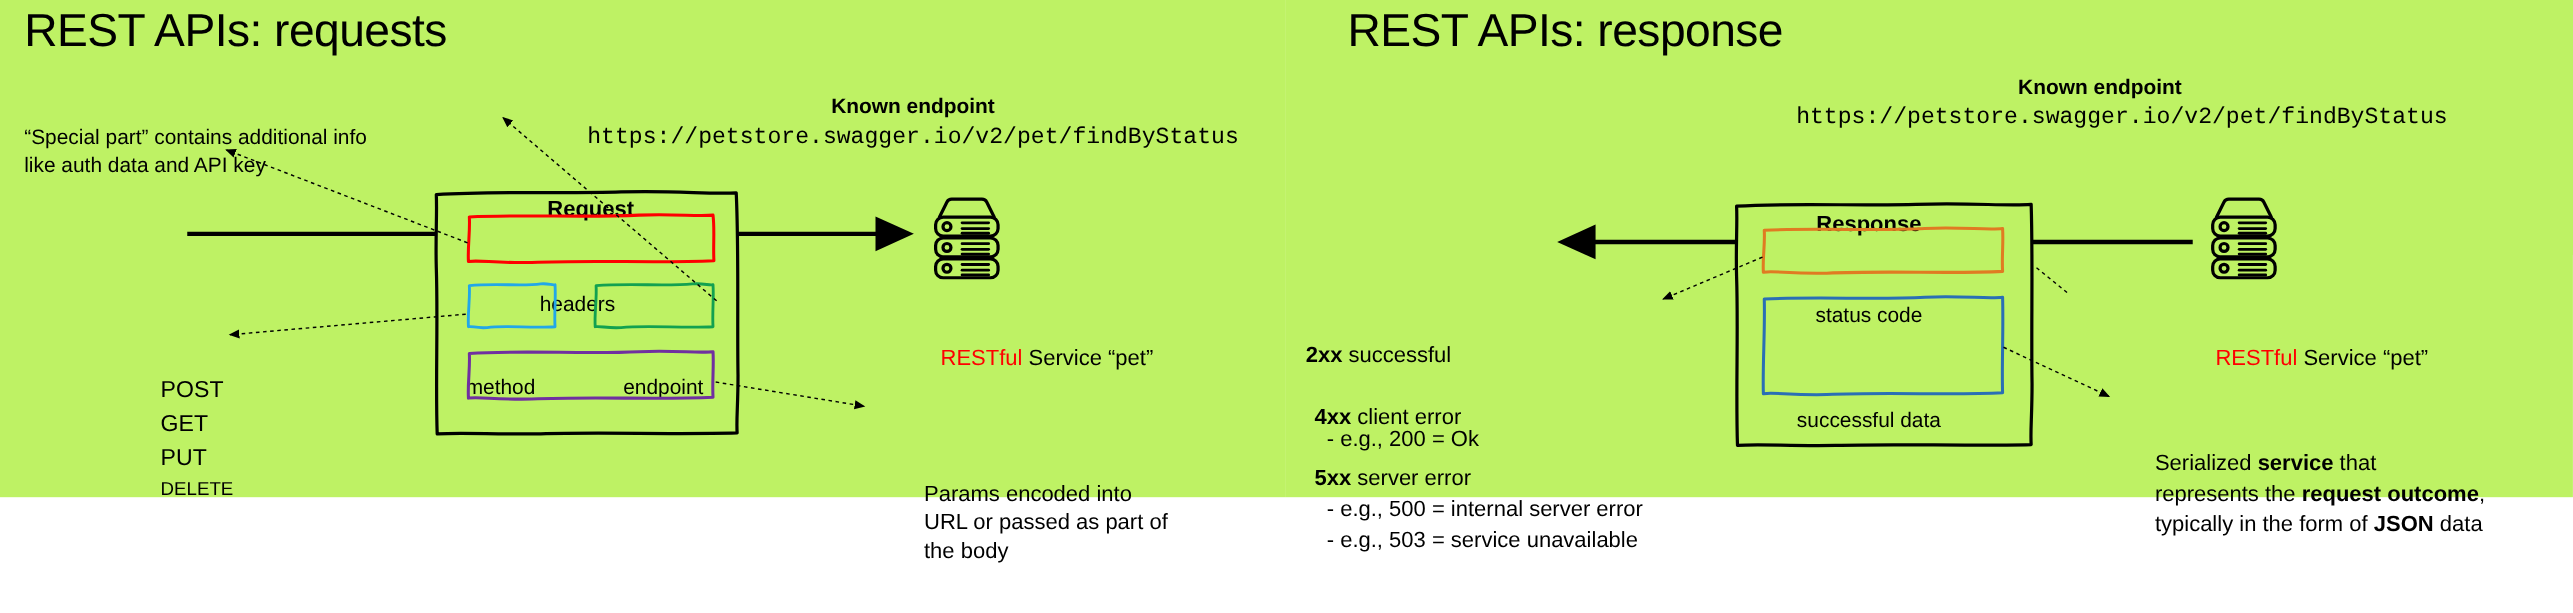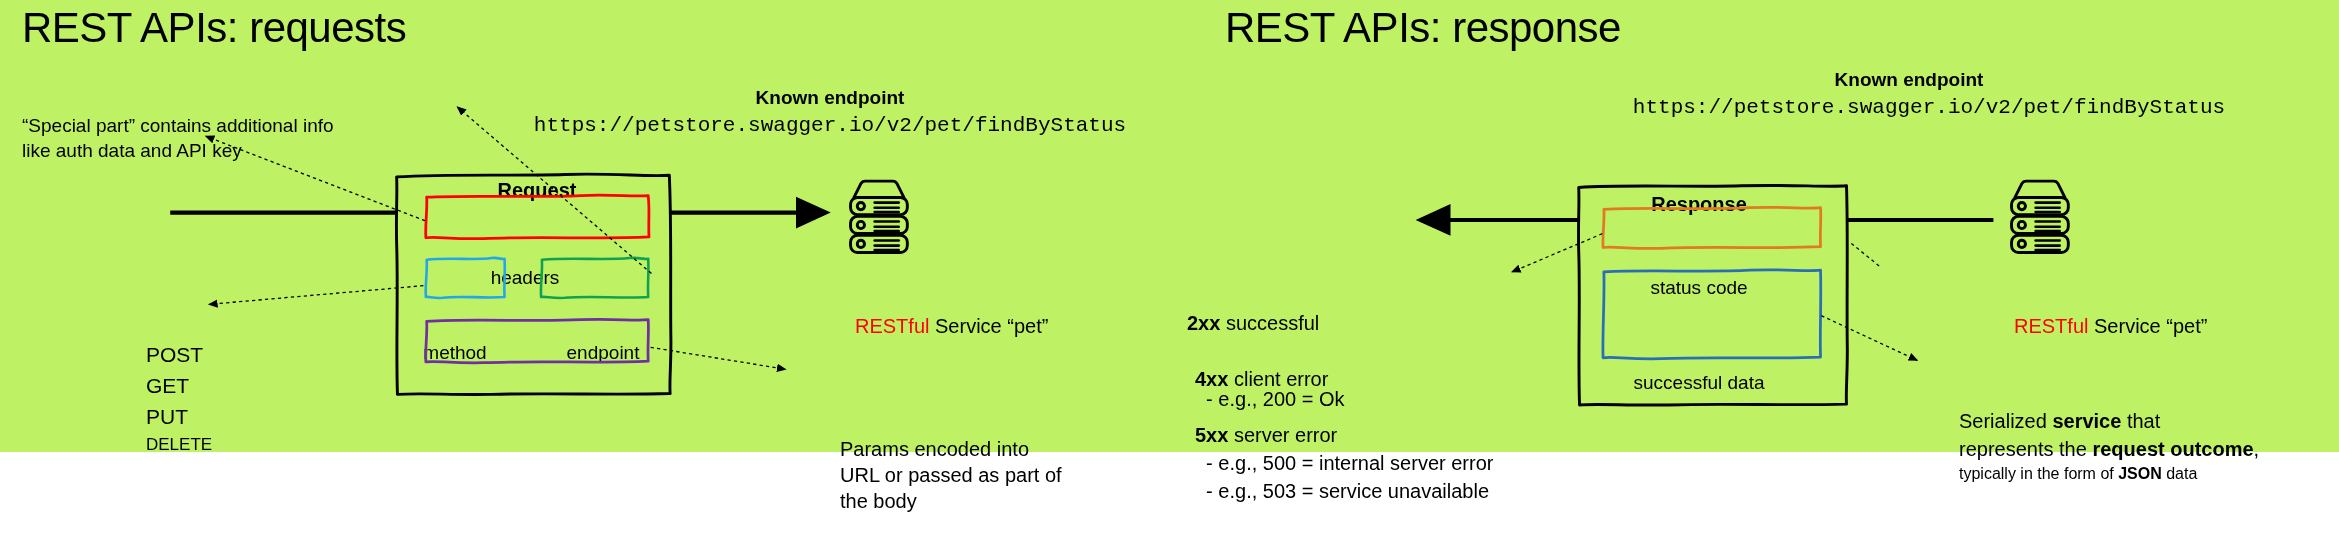--- a/index.html
+++ b/index.html
@@ -173,21 +173,21 @@
 
   <div class="txt" style="left:18px; top:310px; font-size:20px;"><span class="bold">2xx</span><span> successful</span></div>
   <div class="txt" style="left:26px; top:338px; font-size:20px;margin-top:48px;">  - e.g., 200 = Ok</div>
   <div class="txt" style="left:26px; top:366px; font-size:20px;"><span class="bold">4xx</span><span> client error</span></div>
   <div class="txt" style="left:26px; top:422px; font-size:20px;"><span class="bold">5xx</span><span> server error</span></div>
   <div class="txt" style="left:26px; top:450px; font-size:20px;">  - e.g., 500 = internal server error</div>
   <div class="txt" style="left:26px; top:478px; font-size:20px;">  - e.g., 503 = service unavailable</div>
 
   <div class="txt" style="left:790px; top:408px; font-size:20px;"><span>Serialized </span><span class="bold">service</span><span> that</span></div>
   <div class="txt" style="left:790px; top:436px; font-size:20px;"><span>represents the </span><span class="bold">request outcome</span><span>,</span></div>
-  <div class="txt" style="left:790px; top:464px; font-size:16px;"><span>typically in the form of </span><span class="bold">JSON</span><span> data</span></div>
+  <div class="txt" style="left:790px; top:464px; font-size:20px;"><span>typically in the form of </span><span class="bold">JSON</span><span> data</span></div>
 
   <div class="txt" style="left:845px; top:313px; font-size:20px;"><span class="red-word">RESTful</span><span> Service “pet”</span></div>
 
   <div class="boxlabel" style="left:405px; top:277px; width:250px;">status code</div>
   <div class="boxlabel" style="left:405px; top:372px; width:250px;">successful data</div>
 
   <svg class="layer" viewBox="0 0 1170 557">
     <defs>
       <marker id="ah-l" markerWidth="9" markerHeight="9" refX="7" refY="4.5" orient="auto">
         <path d="M0,0.6 L8.6,4.5 L0,8.4 z" fill="#000"></path>

